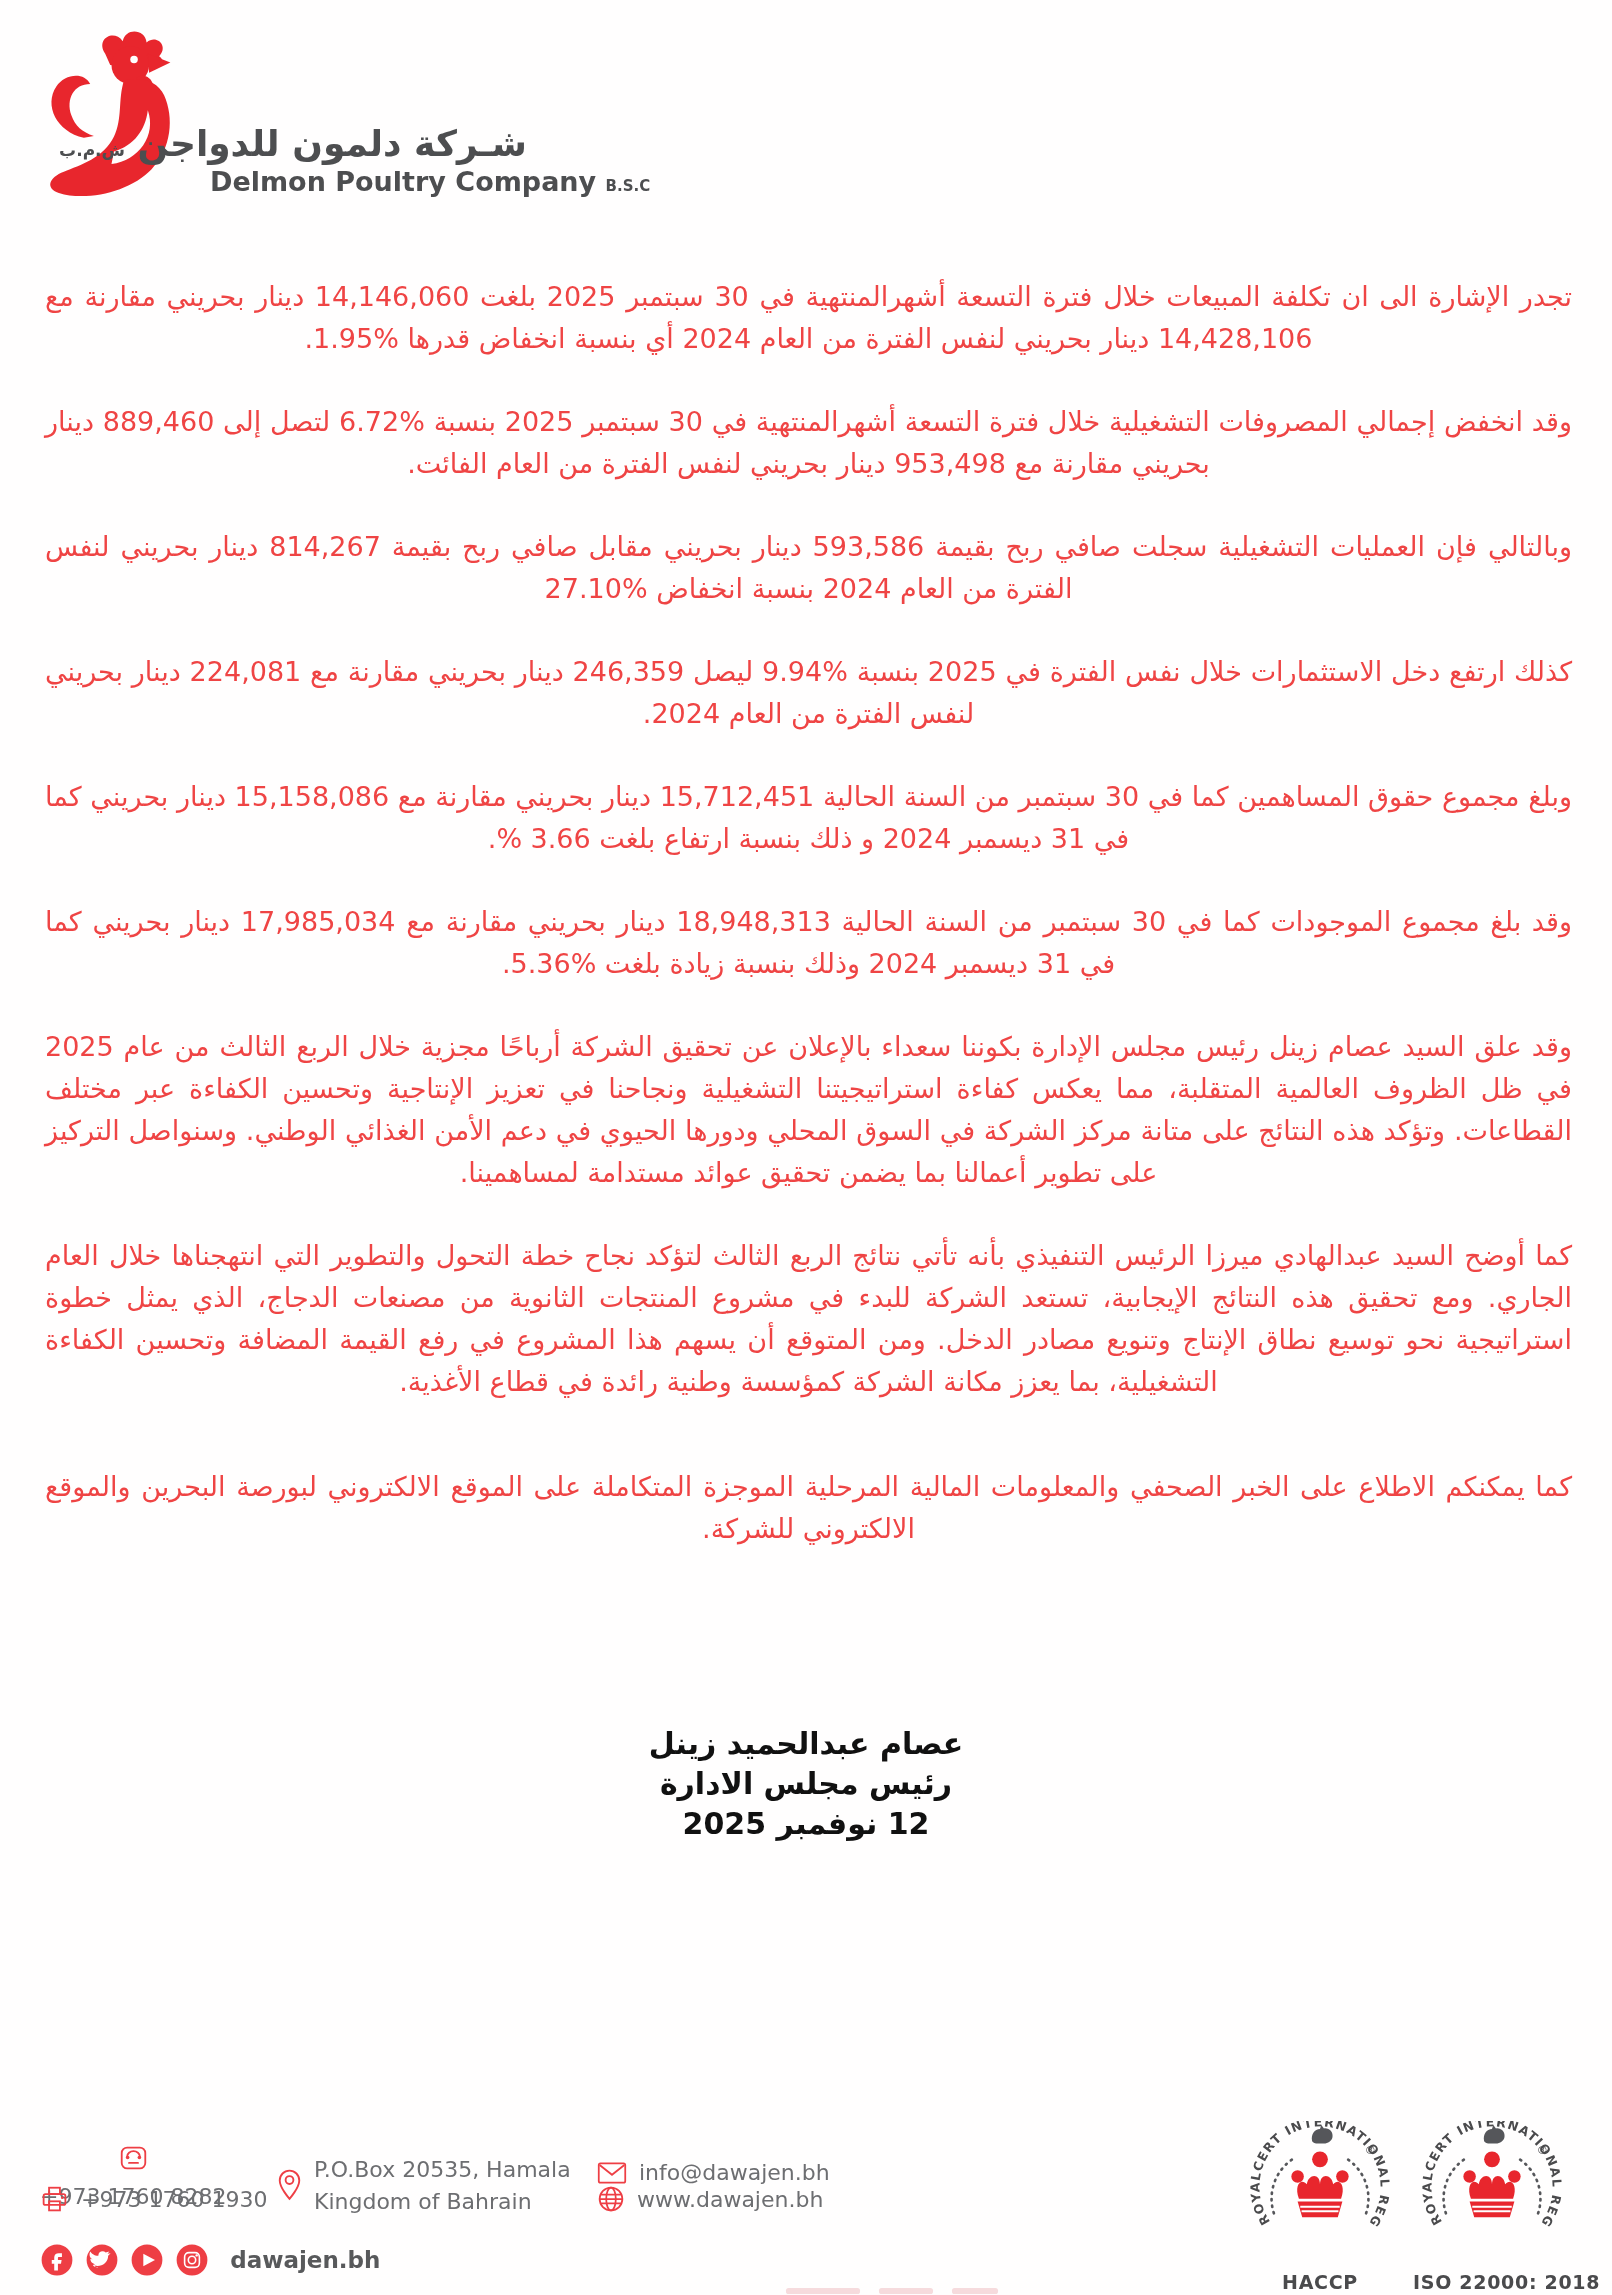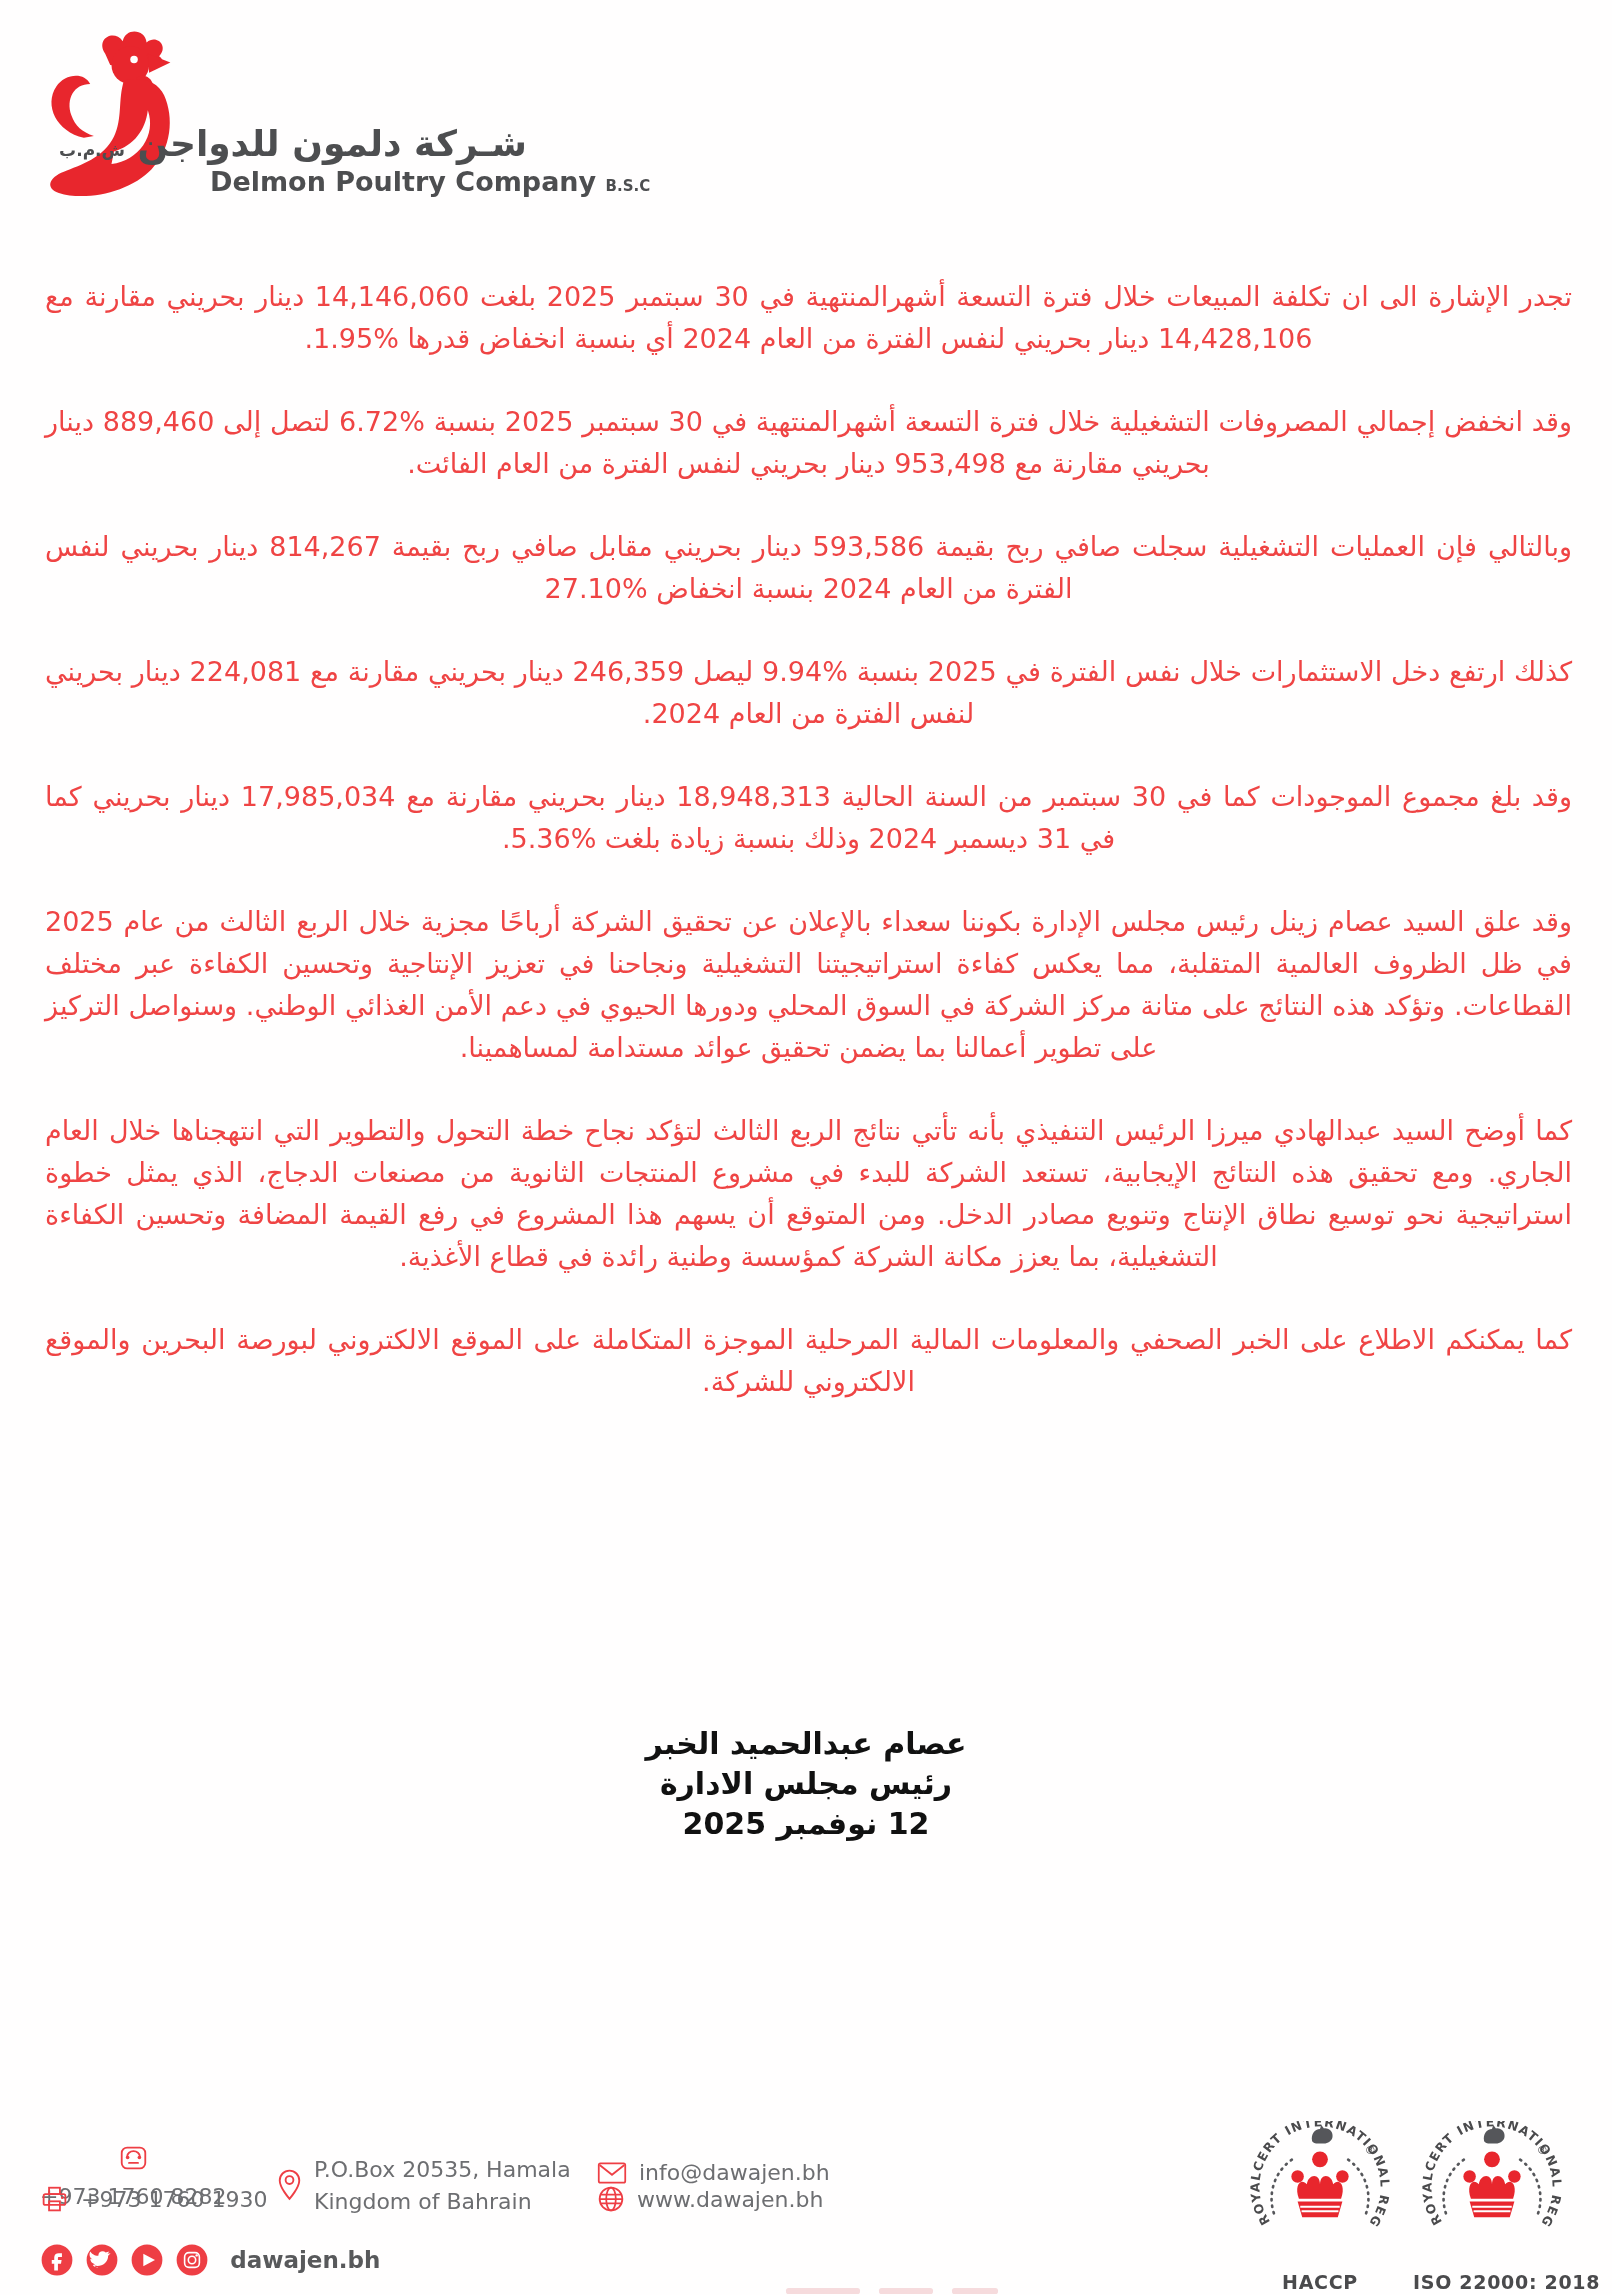--- a/index.html
+++ b/index.html
@@ -84,28 +84,29 @@
       <div class="logo-ar"><span>شـركة دلمون للدواجن</span> <span class="suffix">ش.م.ب</span></div>
       <div class="logo-en"><span>Delmon Poultry Company</span> <span class="suffix">B.S.C</span></div>
     </div>
   </div>
 
   <div class="content">
     <p>تجدر الإشارة الى ان تكلفة المبيعات خلال فترة التسعة أشهرالمنتهية في 30 سبتمبر 2025  بلغت 14,146,060 دينار بحريني مقارنة مع 14,428,106 دينار بحريني لنفس الفترة من العام 2024 أي بنسبة انخفاض قدرها %1.95.</p>
     <p>وقد انخفض إجمالي المصروفات التشغيلية خلال فترة التسعة أشهرالمنتهية في 30 سبتمبر 2025  بنسبة %6.72 لتصل إلى 889,460 دينار بحريني مقارنة مع 953,498 دينار بحريني لنفس الفترة من العام الفائت.</p>
     <p>وبالتالي فإن العمليات التشغيلية سجلت صافي ربح بقيمة 593,586 دينار بحريني مقابل صافي ربح بقيمة 814,267 دينار بحريني لنفس الفترة من العام 2024 بنسبة انخفاض %27.10</p>
     <p>كذلك ارتفع دخل الاستثمارات خلال نفس الفترة في 2025 بنسبة %9.94 ليصل 246,359 دينار بحريني مقارنة مع 224,081 دينار بحريني لنفس الفترة من العام 2024.</p>
+    <p>وبلغ مجموع حقوق المساهمين كما في 30 سبتمبر من السنة الحالية  15,712,451 دينار بحريني مقارنة مع 15,158,086 دينار بحريني كما في 31 ديسمبر 2024 و ذلك بنسبة ارتفاع بلغت ‪% 3.66‬.</p>
     <p>وقد بلغ مجموع الموجودات كما في 30 سبتمبر من السنة الحالية  18,948,313  دينار بحريني مقارنة مع 17,985,034 دينار بحريني كما في 31 ديسمبر 2024 وذلك بنسبة زيادة بلغت %5.36.</p>
     <p>وقد علق السيد عصام زينل رئيس مجلس الإدارة بكوننا سعداء بالإعلان عن تحقيق الشركة أرباحًا مجزية خلال الربع الثالث من عام 2025 في ظل الظروف العالمية المتقلبة، مما يعكس كفاءة استراتيجيتنا التشغيلية ونجاحنا في تعزيز الإنتاجية وتحسين الكفاءة عبر مختلف القطاعات. وتؤكد هذه النتائج على متانة مركز الشركة في السوق المحلي ودورها الحيوي في دعم الأمن الغذائي الوطني. وسنواصل التركيز على تطوير أعمالنا بما يضمن تحقيق عوائد مستدامة لمساهمينا.</p>
     <p>كما أوضح السيد عبدالهادي ميرزا الرئيس التنفيذي بأنه تأتي نتائج الربع الثالث لتؤكد نجاح خطة التحول والتطوير التي انتهجناها خلال العام الجاري. ومع تحقيق هذه النتائج الإيجابية، تستعد الشركة للبدء في مشروع المنتجات الثانوية من مصنعات الدجاج، الذي يمثل خطوة استراتيجية نحو توسيع نطاق الإنتاج وتنويع مصادر الدخل. ومن المتوقع أن يسهم هذا المشروع في رفع القيمة المضافة وتحسين الكفاءة التشغيلية، بما يعزز مكانة الشركة كمؤسسة وطنية رائدة في قطاع الأغذية.</p>
     <p>كما يمكنكم الاطلاع على الخبر الصحفي والمعلومات المالية المرحلية الموجزة المتكاملة على الموقع الالكتروني لبورصة البحرين والموقع الالكتروني للشركة.</p>
   </div>
 
   <div class="signature">
-    <div>عصام عبدالحميد الخبر</div>
+    <div>عصام عبدالحميد زينل</div>
     <div>رئيس مجلس الادارة</div>
     <div>12 نوفمبر 2025</div>
   </div>
 
   <div class="footer">
 
     <div class="f-item" style="left:40px;top:4px;flex-direction:column;">
       <svg width="29" height="29" viewBox="0 0 32 32" fill="none" stroke="#ee3e44" stroke-width="2">
         <rect x="3" y="5" width="26" height="23" rx="6"></rect>
         <path d="M9,15 a7,6 0 0 1 14,0" stroke-linecap="round"></path>

